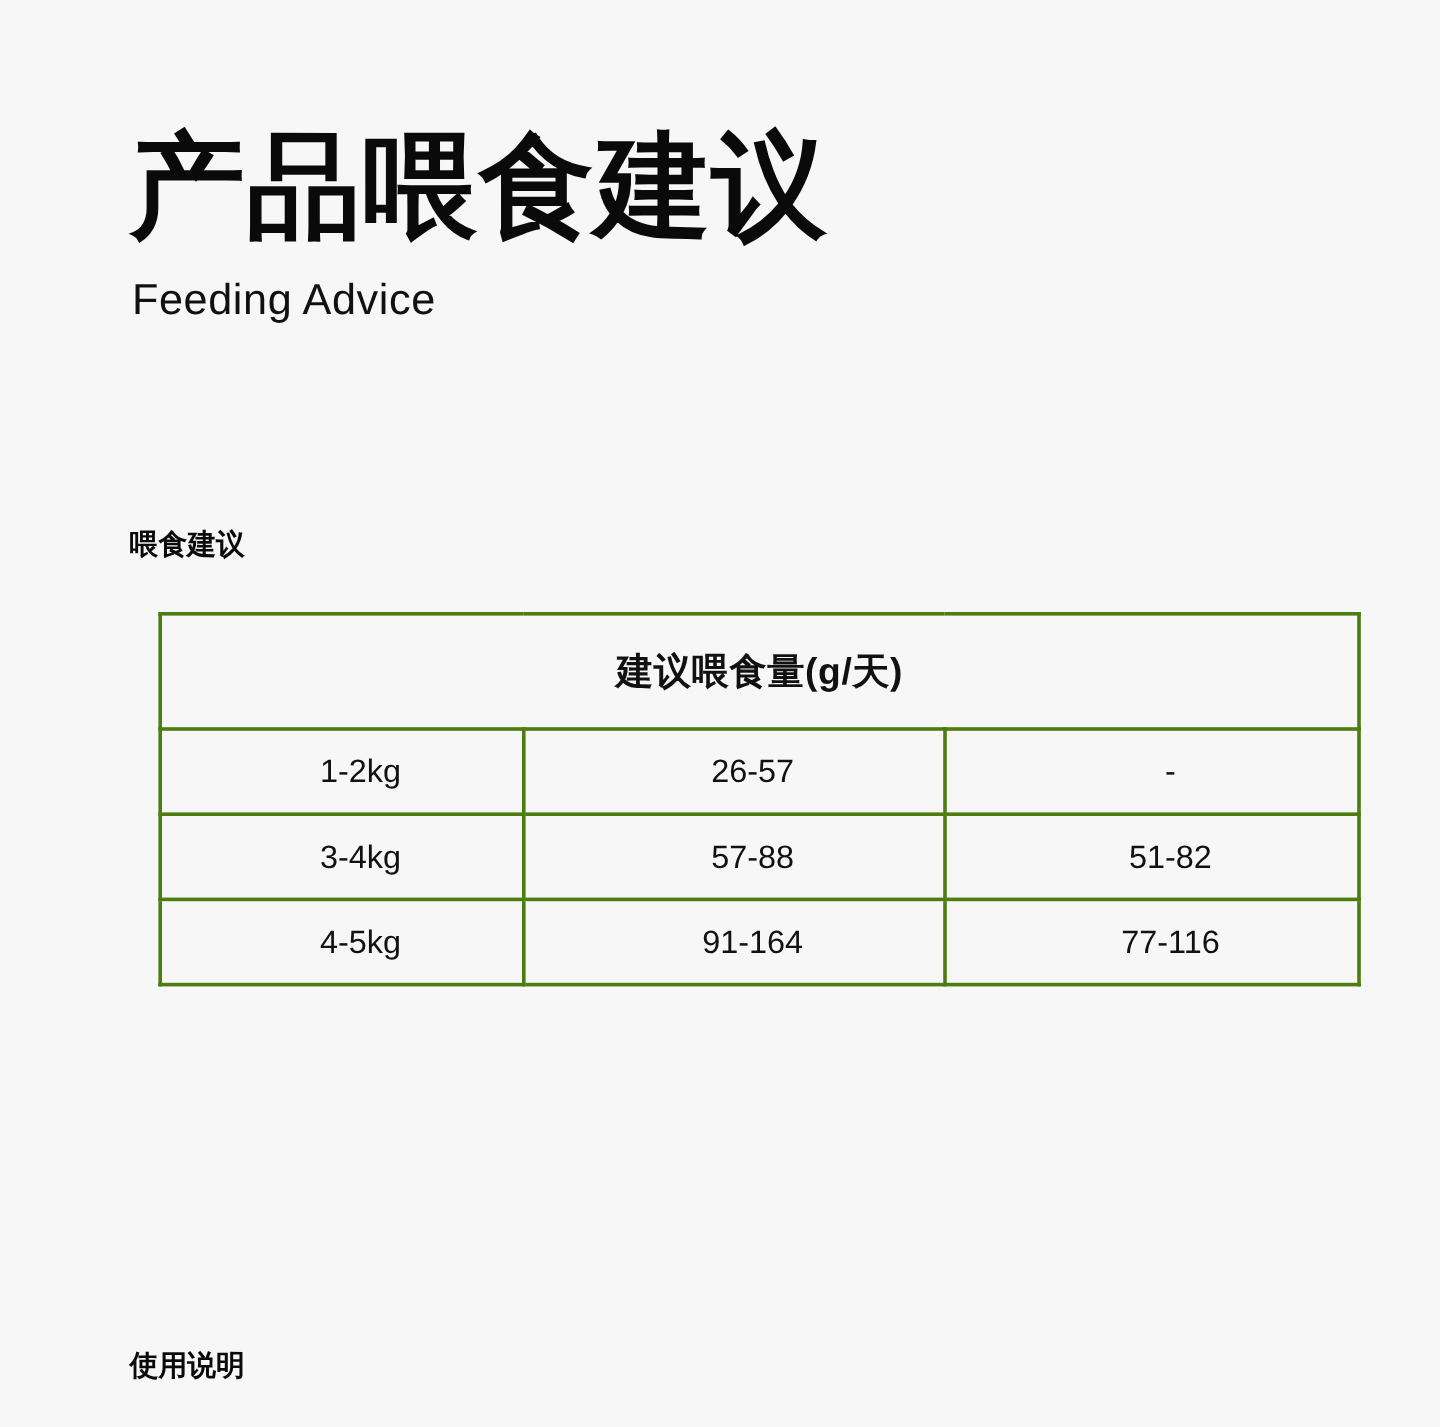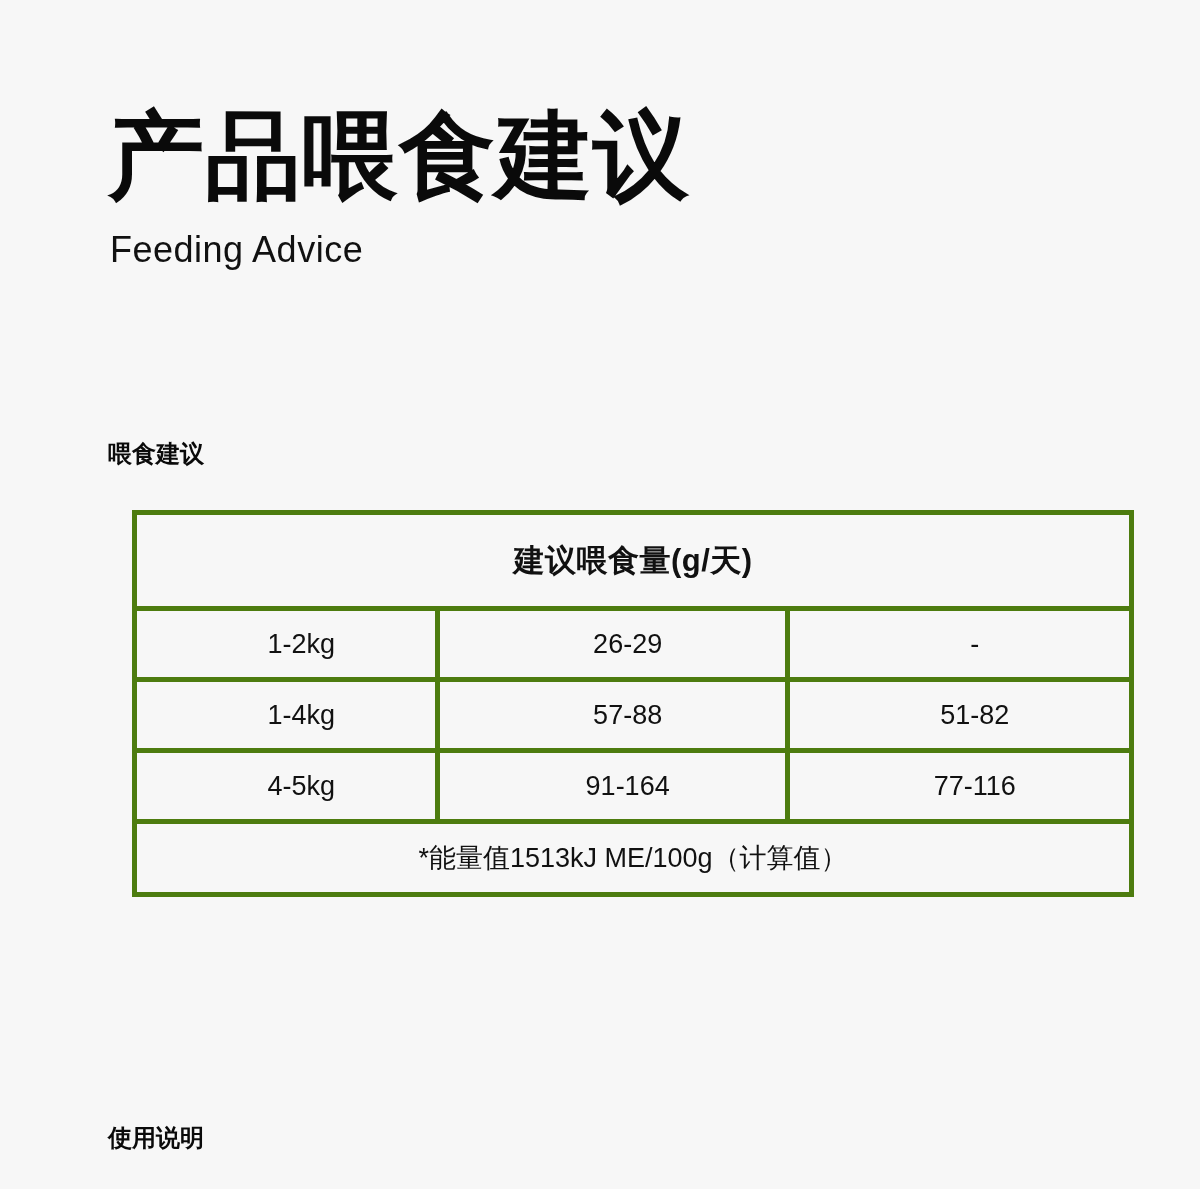--- a/index.html
+++ b/index.html
@@ -55,21 +55,21 @@
     top: 510px;
     left: 96px;
     width: 1002px;
   }
   table.feeding {
     border-collapse: collapse;
     width: 100%;
     background: #f7f7f7;
   }
   table.feeding th, table.feeding td {
-    border: 5px solid #4d7c0f;
+    border: 3px solid #4d7c0f;
     text-align: center;
     font-weight: normal;
     color: #111;
   }
   table.feeding tr.title-row th {
     font-size: 31px;
     font-weight: bold;
     height: 96px;
     letter-spacing: 0.5px;
   }
@@ -106,35 +106,32 @@
   <div class="section-heading heading-feeding">喂食建议</div>
 
   <div class="table-wrap">
     <table class="feeding">
       <tbody>
         <tr class="title-row">
           <th colspan="3">建议喂食量(g/天)</th>
         </tr>
         <tr class="data-row">
           <td>1-2kg</td>
-          <td>26-29</td>
+          <td>26-57</td>
           <td>-</td>
         </tr>
         <tr class="data-row">
-          <td>1-4kg</td>
+          <td>3-4kg</td>
           <td>57-88</td>
           <td>51-82</td>
         </tr>
         <tr class="data-row">
           <td>4-5kg</td>
           <td>91-164</td>
           <td>77-116</td>
-        </tr>
-        <tr class="note-row">
-          <td colspan="3">*能量值1513kJ ME/100g（计算值）</td>
         </tr>
       </tbody>
     </table>
   </div>
 
   <div class="section-heading heading-usage">使用说明</div>
 
 </div>
 
 </body></html>

